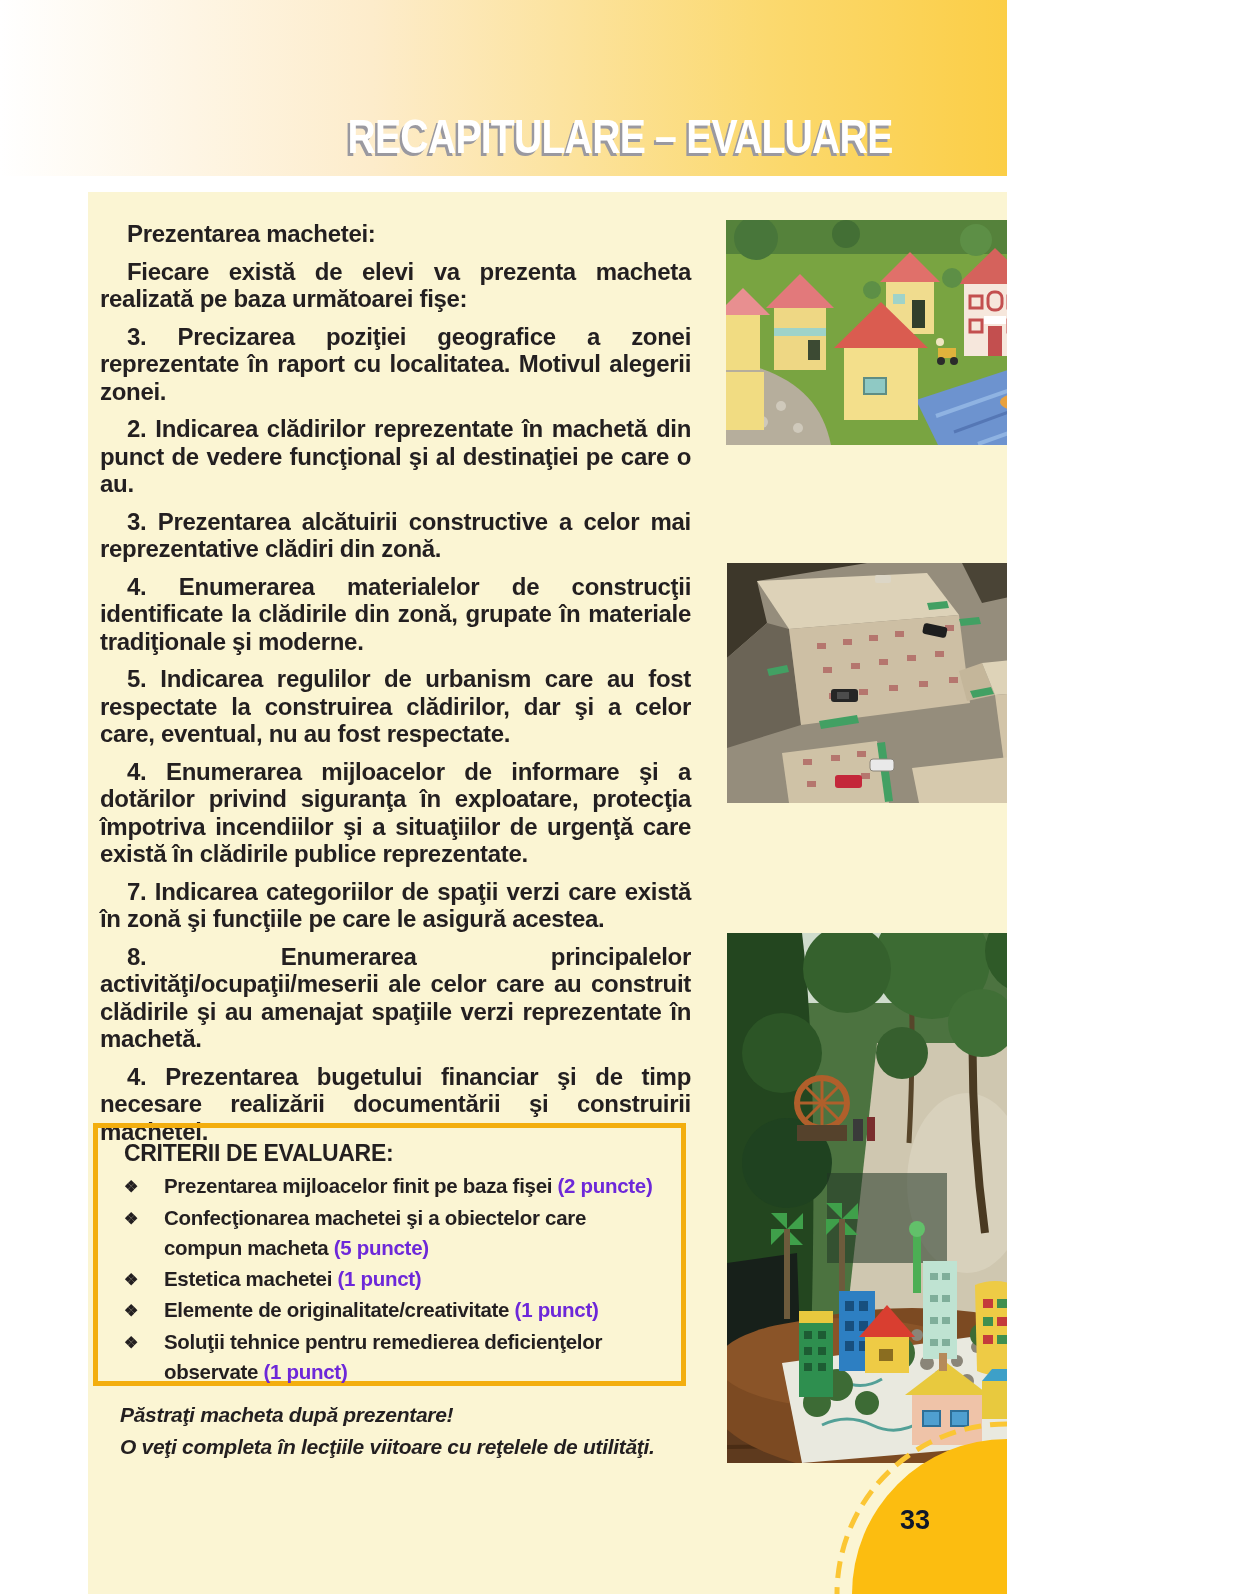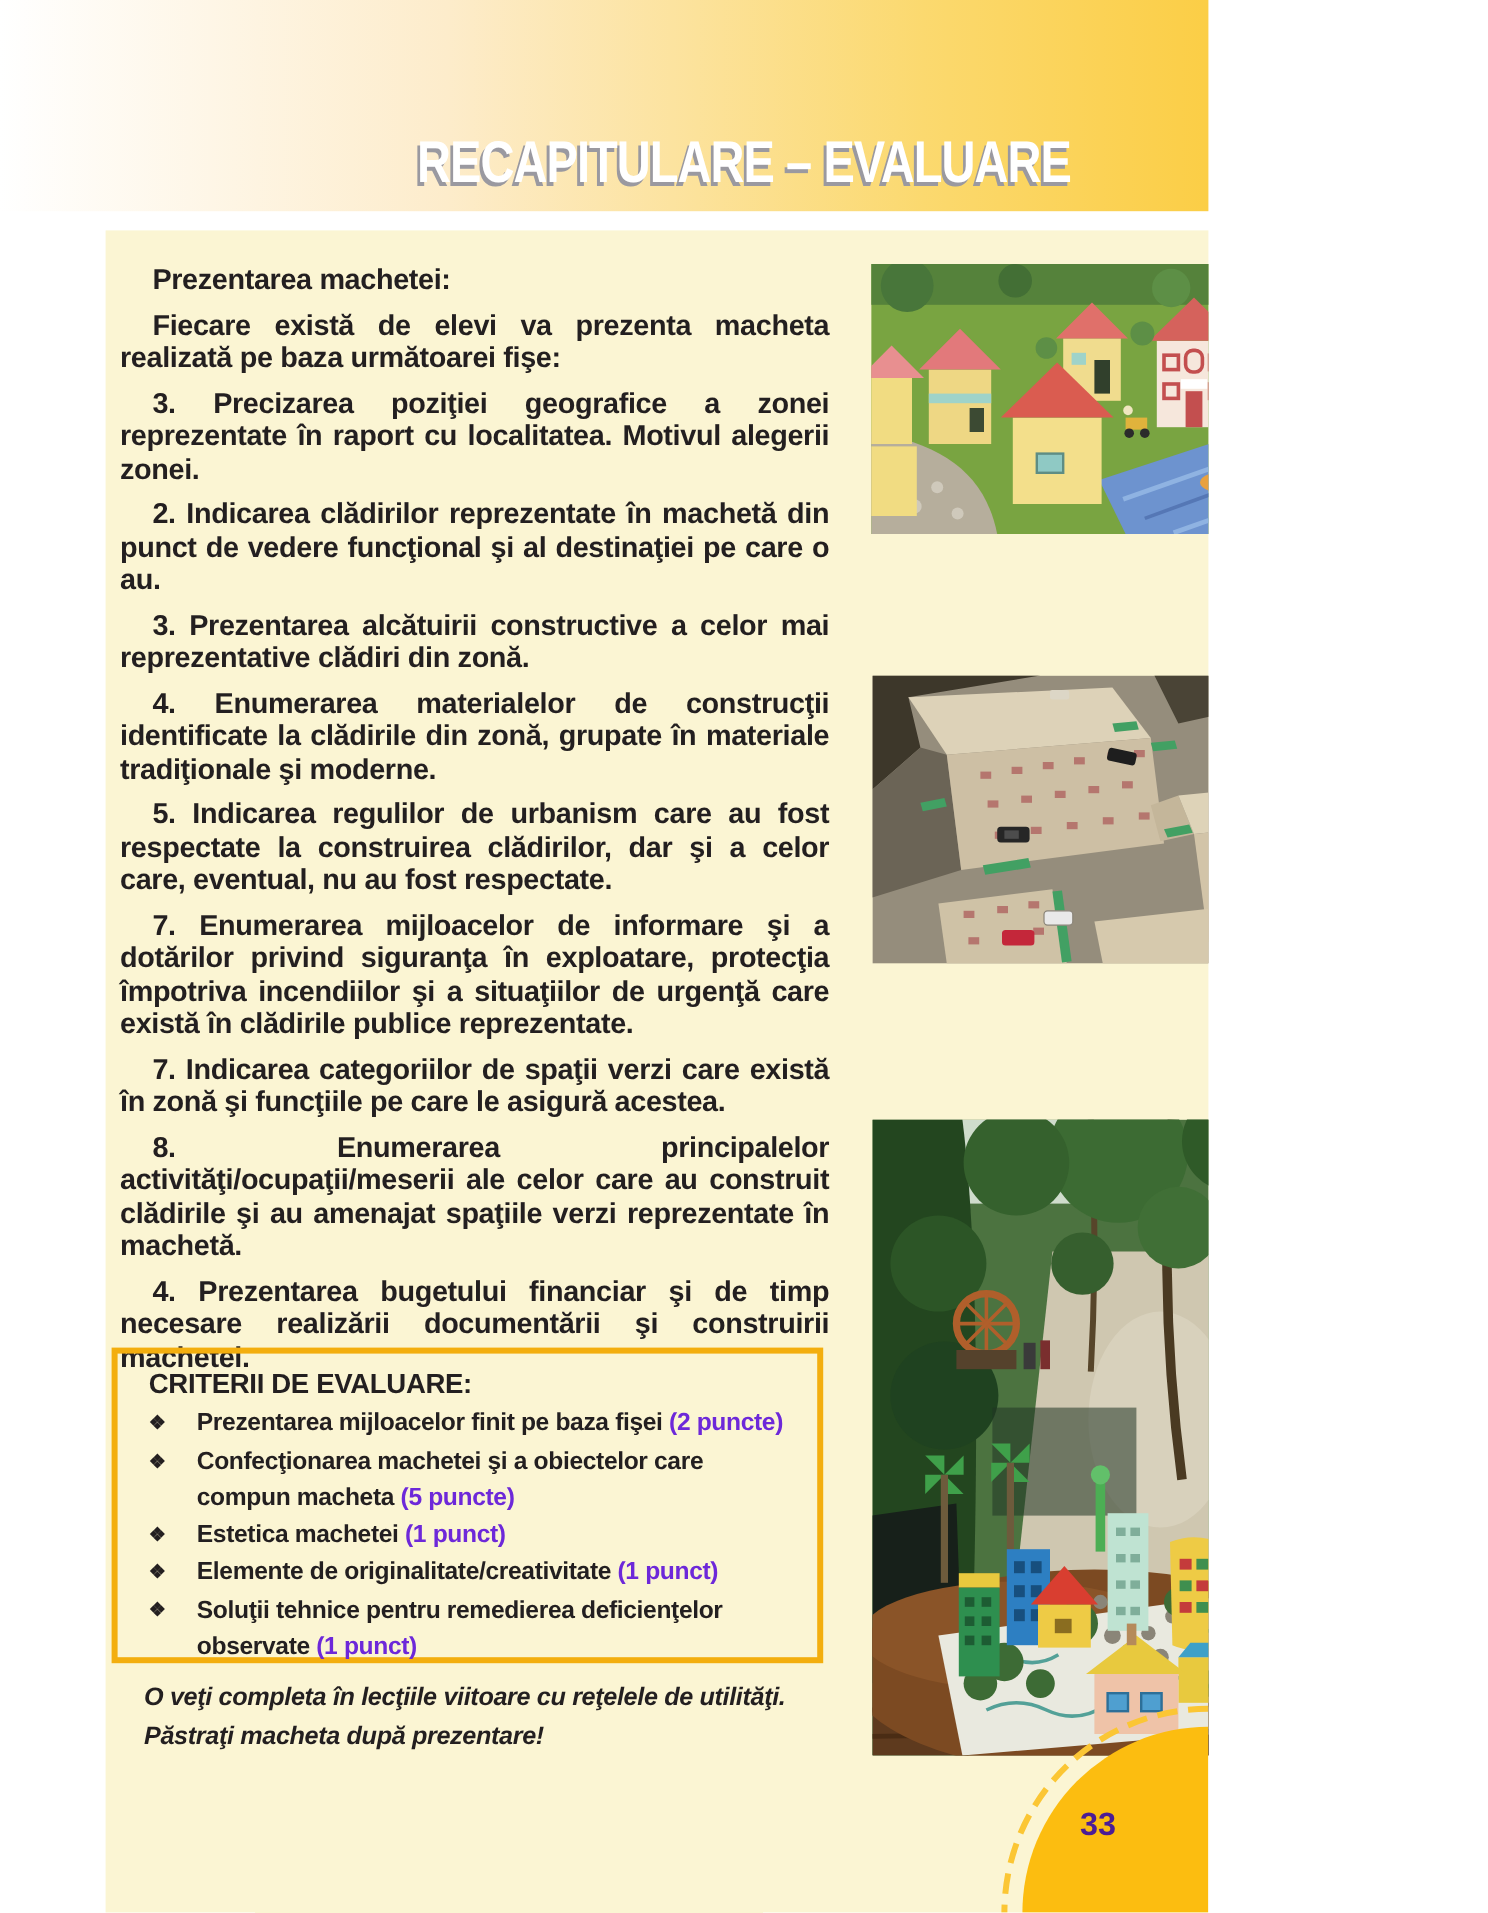--- a/index.html
+++ b/index.html
@@ -54,21 +54,21 @@
   
   .footer-note{
     position:absolute;left:120px;top:1399px;width:580px;
     font-size:21px;font-weight:bold;font-style:italic;line-height:32px;letter-spacing:-0.3px;
   }
 
   
   .corner{position:absolute;right:0;bottom:0;width:210px;height:210px;}
   .pageno{
     position:absolute;right:77px;bottom:58px;
-    color:#4c1d95;font-size:27px;font-weight:bold;letter-spacing:0px;
+    color:#0f172a;font-size:27px;font-weight:bold;letter-spacing:0px;
   }
 </style>
 </head>
 <body>
 
 <div class="page">
 
   <div class="banner">
     <h1>RECAPITULARE – EVALUARE</h1>
   </div>
@@ -76,21 +76,21 @@
   <div class="cream"></div>
 
   <div class="text-col">
     <p class="heading">Prezentarea machetei:</p>
     <p>Fiecare există de elevi va prezenta macheta realizată pe baza următoarei fişe:</p>
     <p>3. Precizarea poziţiei geografice a zonei reprezentate în raport cu localitatea. Motivul alegerii zonei.</p>
     <p>2. Indicarea clădirilor reprezentate în machetă din punct de vedere funcţional şi al destinaţiei pe care o au.</p>
     <p>3. Prezentarea alcătuirii constructive a celor mai reprezentative clădiri din zonă.</p>
     <p>4. Enumerarea materialelor de construcţii identificate la clădirile din zonă, grupate în materiale tradiţionale şi moderne.</p>
     <p>5. Indicarea regulilor de urbanism care au fost respectate la construirea clădirilor, dar şi a celor care, eventual, nu au fost respectate.</p>
-    <p>7. Enumerarea mijloacelor de informare şi a dotărilor privind siguranţa în exploatare, protecţia împotriva incendiilor şi a situaţiilor de urgenţă care există în clădirile publice reprezentate.</p>
+    <p>4. Enumerarea mijloacelor de informare şi a dotărilor privind siguranţa în exploatare, protecţia împotriva incendiilor şi a situaţiilor de urgenţă care există în clădirile publice reprezentate.</p>
     <p>7. Indicarea categoriilor de spaţii verzi care există în zonă şi funcţiile pe care le asigură acestea.</p>
     <p>8. Enumerarea principalelor activităţi/ocupaţii/meserii ale celor care au construit clădirile şi au amenajat spaţiile verzi reprezentate în machetă.</p>
     <p>4. Prezentarea bugetului financiar şi de timp necesare realizării documentării şi construirii machetei.</p>
   </div>
 
   <div class="photo" id="photo1">
     <svg width="398" height="225" viewBox="0 0 398 225">
       <rect width="398" height="225" fill="#79a441"></rect>
       <rect width="398" height="34" fill="#55823b"></rect>
       <circle cx="30" cy="18" r="22" fill="#48763a"></circle>
@@ -380,22 +380,22 @@
         <span class="li-text"><span>Elemente de originalitate/creativitate</span><span class="points">(1 punct)</span></span>
       </li>
       <li>
         <span class="bullet">❖</span>
         <span class="li-text"><span>Soluţii tehnice pentru remedierea deficienţelor observate</span><span class="points">(1 punct)</span></span>
       </li>
     </ul>
   </div>
 
   <div class="footer-note">
+    <div>Păstraţi macheta după prezentare!</div>
     <div>O veţi completa în lecţiile viitoare cu reţelele de utilităţi.</div>
-    <div>Păstraţi macheta după prezentare!</div>
   </div>
 
   <div class="corner">
     <svg width="210" height="210" viewBox="0 0 210 210">
       <path d="M210,55 A155,155 0 0 0 55,210 L210,210 Z" fill="#fcbd10"></path>
       <path d="M210,40 A170,170 0 0 0 40,210" fill="none" stroke="#fbc634" stroke-width="5" stroke-dasharray="17 9"></path>
     </svg>
     <span class="pageno">33</span>
   </div>
 

